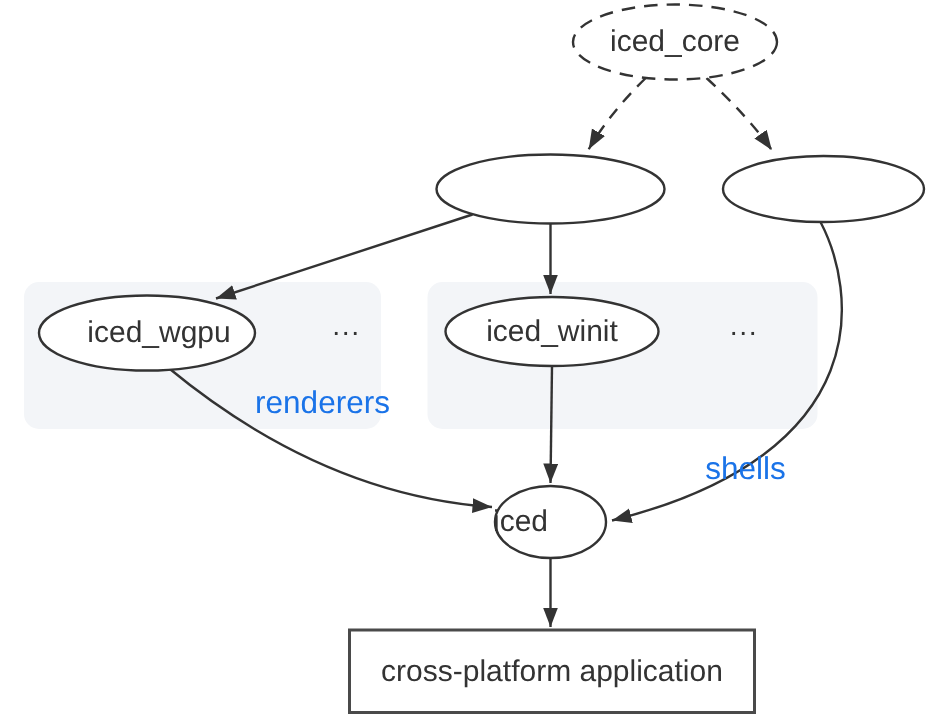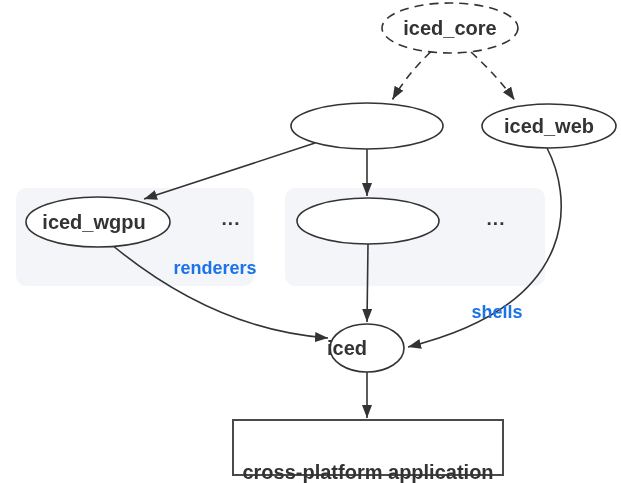--- a/index.html
+++ b/index.html
@@ -16,24 +16,24 @@
     z-index:0;
   }
   .box-renderers{left:16px;top:188px;width:238px;height:98px;}
   .box-shells{left:285px;top:188px;width:260px;height:98px;}
   svg.wires{position:absolute;left:0;top:0;z-index:1;display:block;}
   .lbl{
     position:absolute;z-index:2;
     transform:translate(-50%,-50%);
     white-space:nowrap;
     color:var(--text,#333333);
-    font-size:20px;line-height:1.1;font-weight:bold;
+    font-size:20px;line-height:1.1;
   }
   .lbl.dots{font-size:19px;letter-spacing:1px;}
-  .lbl.blue{color:var(--group-label,#1a73e8);font-size:18px;}
+  .lbl.blue{color:var(--group-label,#1a73e8);font-size:21px;}
   ellipse.node{fill:#ffffff;stroke:var(--node-stroke,#333333);stroke-width:1.6;}
   ellipse.node.dashed{stroke-dasharray:9 6;}
   rect.app-box{fill:#ffffff;stroke:var(--rect-stroke,#4a4a4a);stroke-width:2;}
   path.edge{fill:none;stroke:var(--edge,#333333);stroke-width:1.6;}
   path.edge.dashed{stroke-dasharray:8 6;}
   marker path{fill:var(--edge,#333333);stroke:none;}
 </style>
 </head>
 <body>
 
@@ -61,24 +61,24 @@
     <ellipse class="node dashed" cx="450" cy="28" rx="68" ry="25"></ellipse>
     <ellipse class="node" cx="367" cy="126" rx="76" ry="23"></ellipse>
     <ellipse class="node" cx="549" cy="126" rx="67" ry="22"></ellipse>
     <ellipse class="node" cx="98" cy="222" rx="72" ry="25"></ellipse>
     <ellipse class="node" cx="368" cy="221" rx="71" ry="23"></ellipse>
     <ellipse class="node" cx="367" cy="348" rx="37" ry="24"></ellipse>
     <rect class="app-box" x="233" y="420" width="270" height="55"></rect>
   </svg>
 
   <div class="lbl" style="left:450px;top:28px;">iced_core</div>
-  <div class="lbl" style="left:549px;top:126px;">iced_web</div>
-  <div class="lbl" style="left:94px;top:222px;">iced_wgpu</div>
+  <div class="lbl" style="left:106px;top:222px;">iced_wgpu</div>
+  <div class="lbl" style="left:368px;top:221px;">iced_winit</div>
   <div class="lbl" style="left:347px;top:348px;">iced</div>
-  <div class="lbl" style="left:368px;top:448px;margin-top:24px;">cross-platform application</div>
+  <div class="lbl" style="left:368px;top:448px;">cross-platform application</div>
 
   <div class="lbl dots" style="left:231px;top:219px;">...</div>
   <div class="lbl dots" style="left:496px;top:219px;">...</div>
 
   <div class="lbl blue" style="left:215px;top:269px;">renderers</div>
   <div class="lbl blue" style="left:497px;top:269px;margin-top:44px;">shells</div>
 
 </div>
 
 </body></html>

